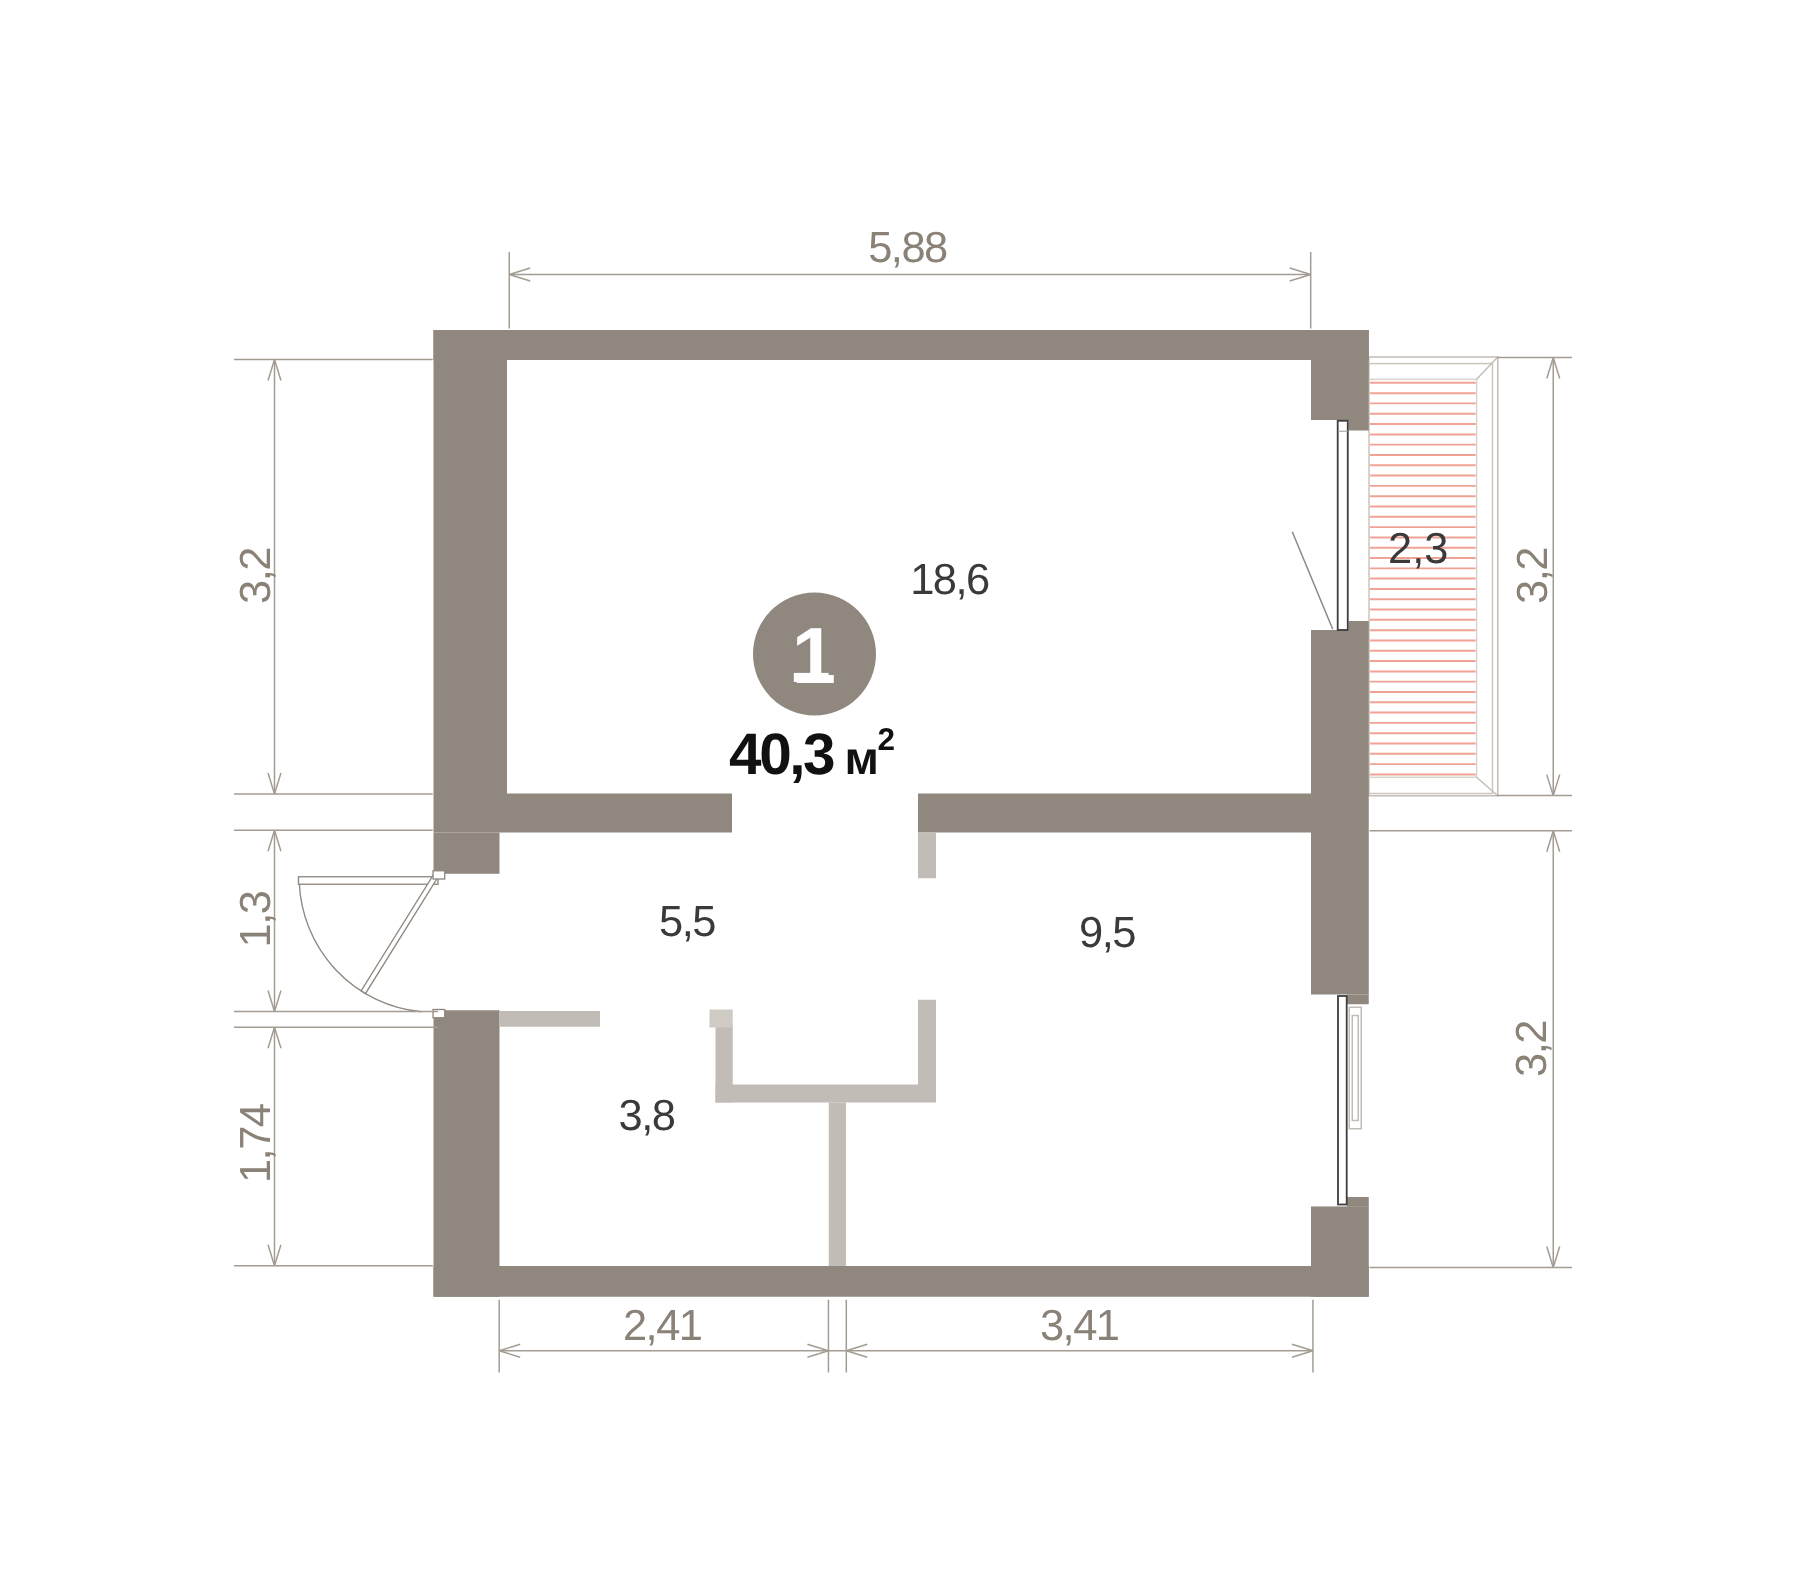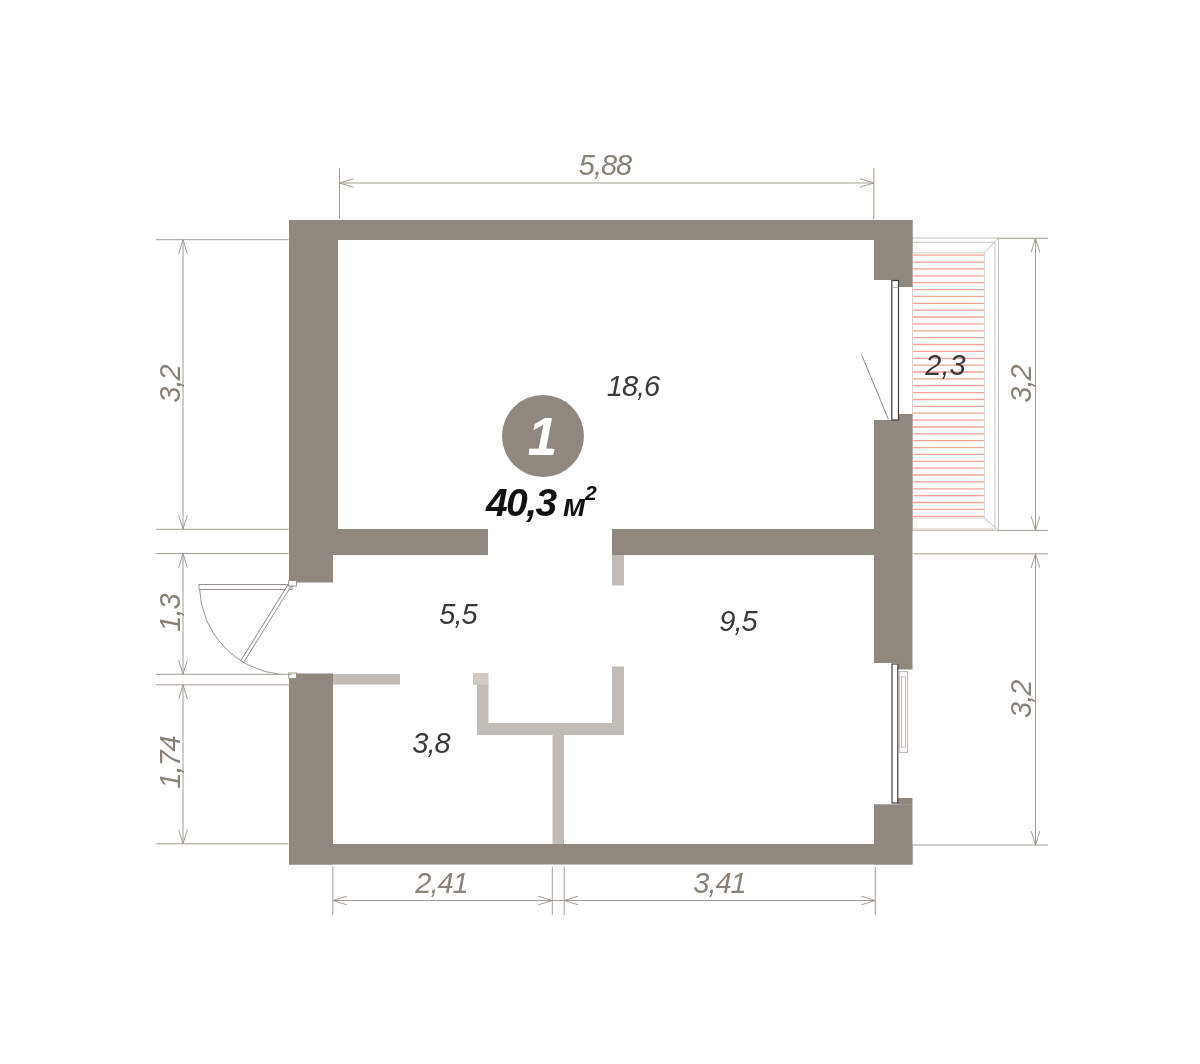--- a/index.html
+++ b/index.html
@@ -1,21 +1,21 @@
 <!DOCTYPE html>
 <html><head>
 <meta charset="utf-8">
 <style>
   html,body{margin:0;padding:0;background:#ffffff;}
   svg{display:block;}
   text{font-family:"Liberation Sans", sans-serif;}
 </style>
 </head>
 <body>
-<div style="will-change:transform;font-style:italic;">
+<div style="will-change:transform;">
 <svg width="1200" height="1064" viewBox="0 0 1200 1064">
   <rect x="0" y="0" width="1200" height="1064" fill="#ffffff"></rect>
 
   <g id="balcony">
     <g stroke="#f1a295" stroke-width="1.3">
       <line x1="913.2" y1="255.2" x2="983.8" y2="255.2"></line>
       <line x1="913.2" y1="262.1" x2="983.8" y2="262.1"></line>
       <line x1="913.2" y1="268.9" x2="983.8" y2="268.9"></line>
       <line x1="913.2" y1="275.8" x2="983.8" y2="275.8"></line>
       <line x1="913.2" y1="282.7" x2="983.8" y2="282.7"></line>

